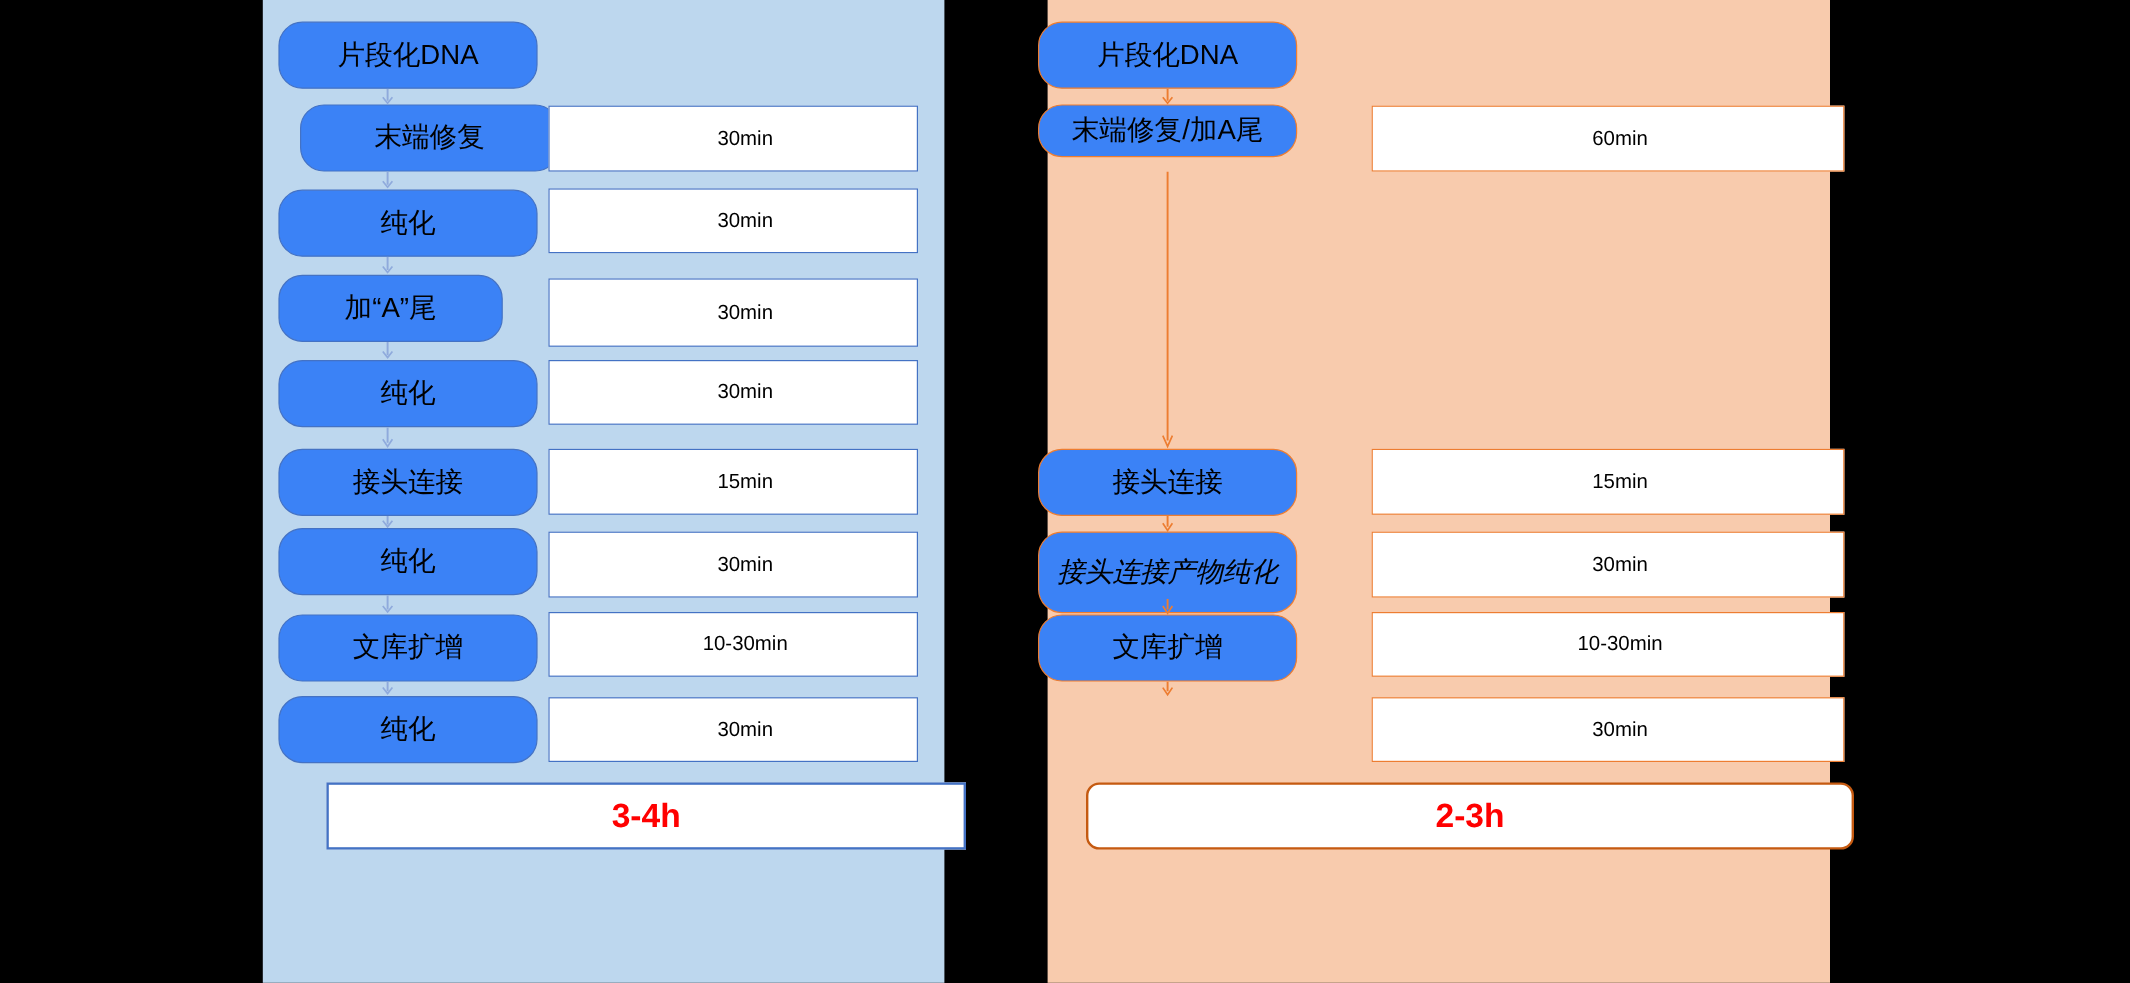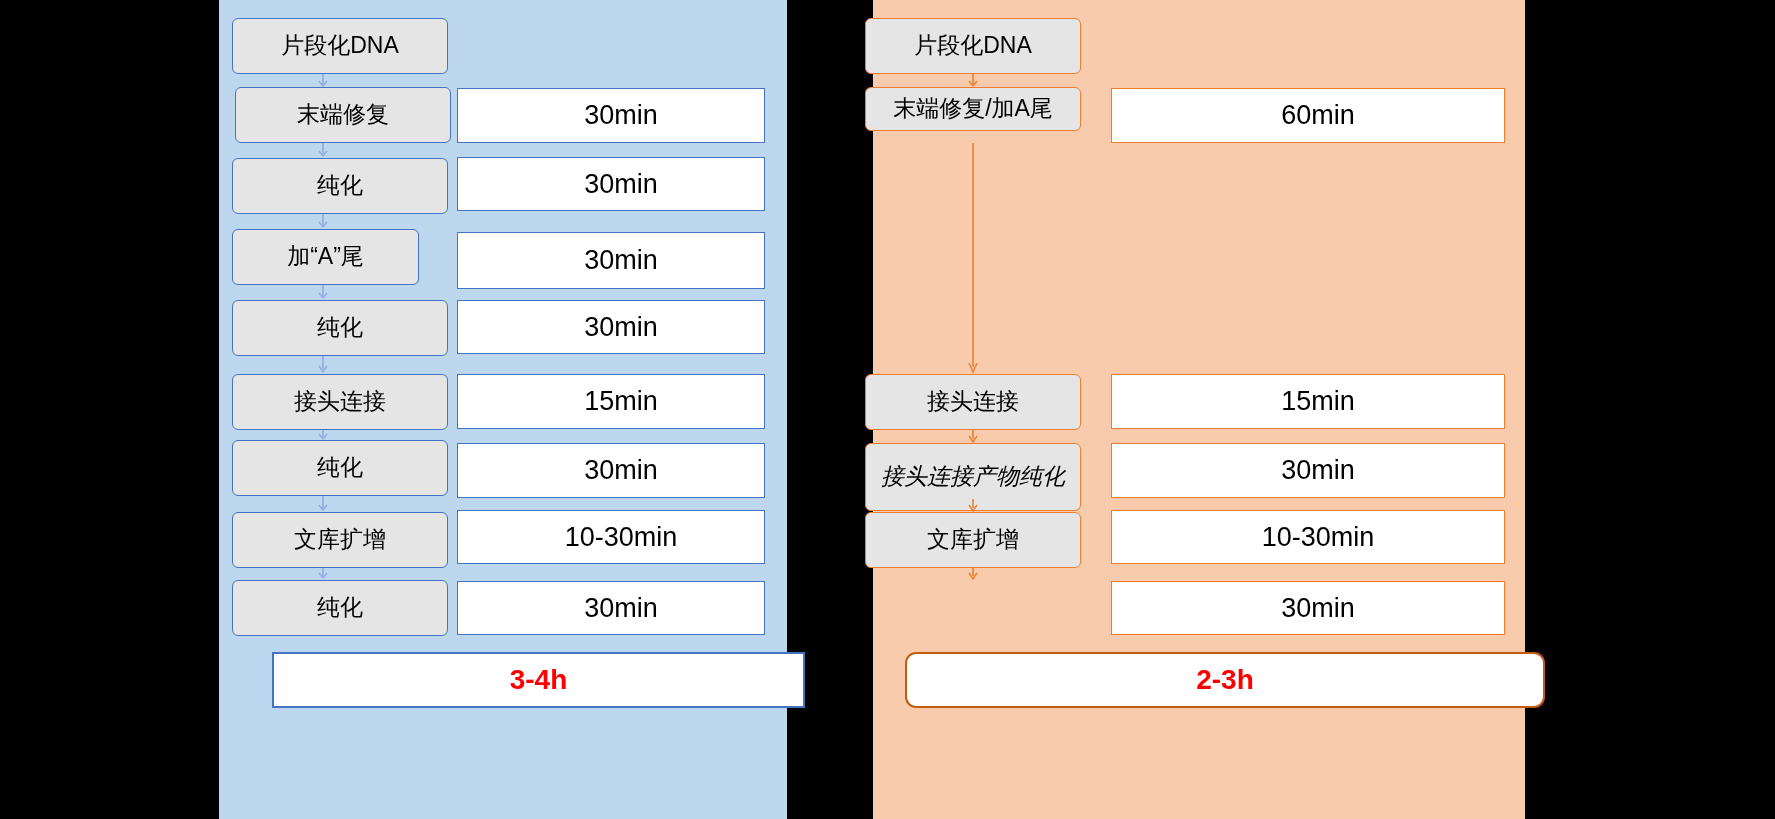--- a/index.html
+++ b/index.html
@@ -27,22 +27,22 @@
   }
   .panel-orange {
     left: 873px;
     width: 652px;
     background: #f8cbad;
   }
 
   .node {
     position: absolute;
     box-sizing: border-box;
-    background: #e5e5e5;
-    border-radius: 6px;
+    background: #3b82f6;
+    border-radius: 20px;
     display: flex;
     align-items: center;
     justify-content: center;
     text-align: center;
     color: #000000;
     line-height: 1.1;
   }
   .panel-blue .node {
     border: 1.5px solid #4472c4;
     font-size: 23px;
@@ -56,28 +56,29 @@
   .timebox {
     position: absolute;
     box-sizing: border-box;
     background: #ffffff;
     border-radius: 0;
     display: flex;
     align-items: center;
     justify-content: center;
     text-align: center;
     color: #000000;
-    font-size: 27px;
+    font-size: 17px;
     padding-left: 20px;
   }
   .panel-blue .timebox {
     border: 1.5px solid #4472c4;
   }
   .panel-orange .timebox {
     border: 1.5px solid #ed7d31;
+    margin-left: 32px;
   }
 
   
   .totalbox {
     position: absolute;
     box-sizing: border-box;
     background: #ffffff;
     border-radius: 0;
     display: flex;
     align-items: center;
@@ -102,21 +103,21 @@
   .arrow svg { display: block; }
 </style>
 </head>
 <body>
 
 <div class="panel panel-blue">
 
   <div class="node" style="left:13px; top:18px; width:216px; height:56px;">
     <span>片段化DNA</span>
   </div>
-  <div class="node" style="left:16px; top:87px; width:216px; height:56px;">
+  <div class="node" style="left:31px; top:87px; width:216px; height:56px;">
     <span>末端修复</span>
   </div>
   <div class="node" style="left:13px; top:158px; width:216px; height:56px;">
     <span>纯化</span>
   </div>
   <div class="node" style="left:13px; top:229px; width:187px; height:56px;">
     <span>加“A”尾</span>
   </div>
   <div class="node" style="left:13px; top:300px; width:216px; height:56px;">
     <span>纯化</span>

